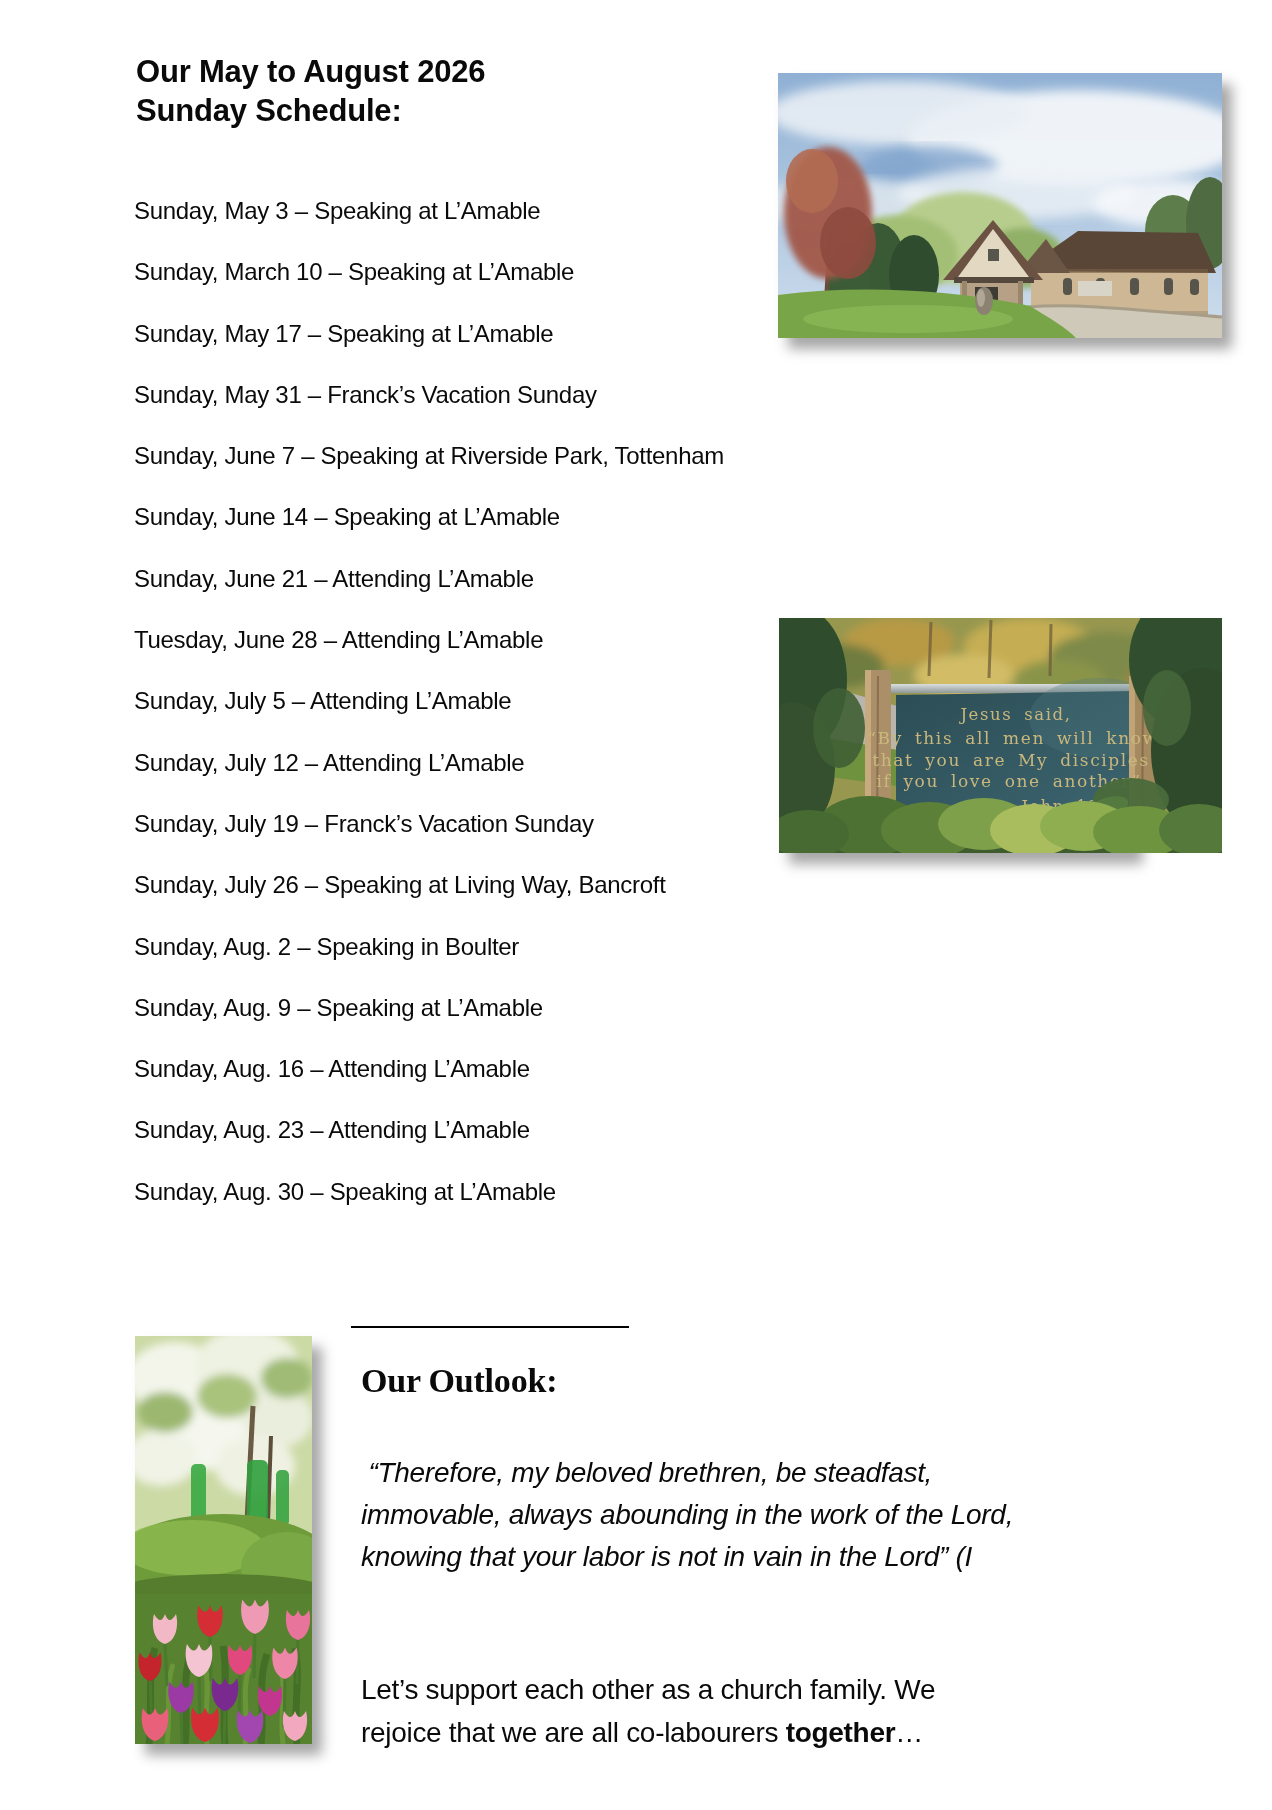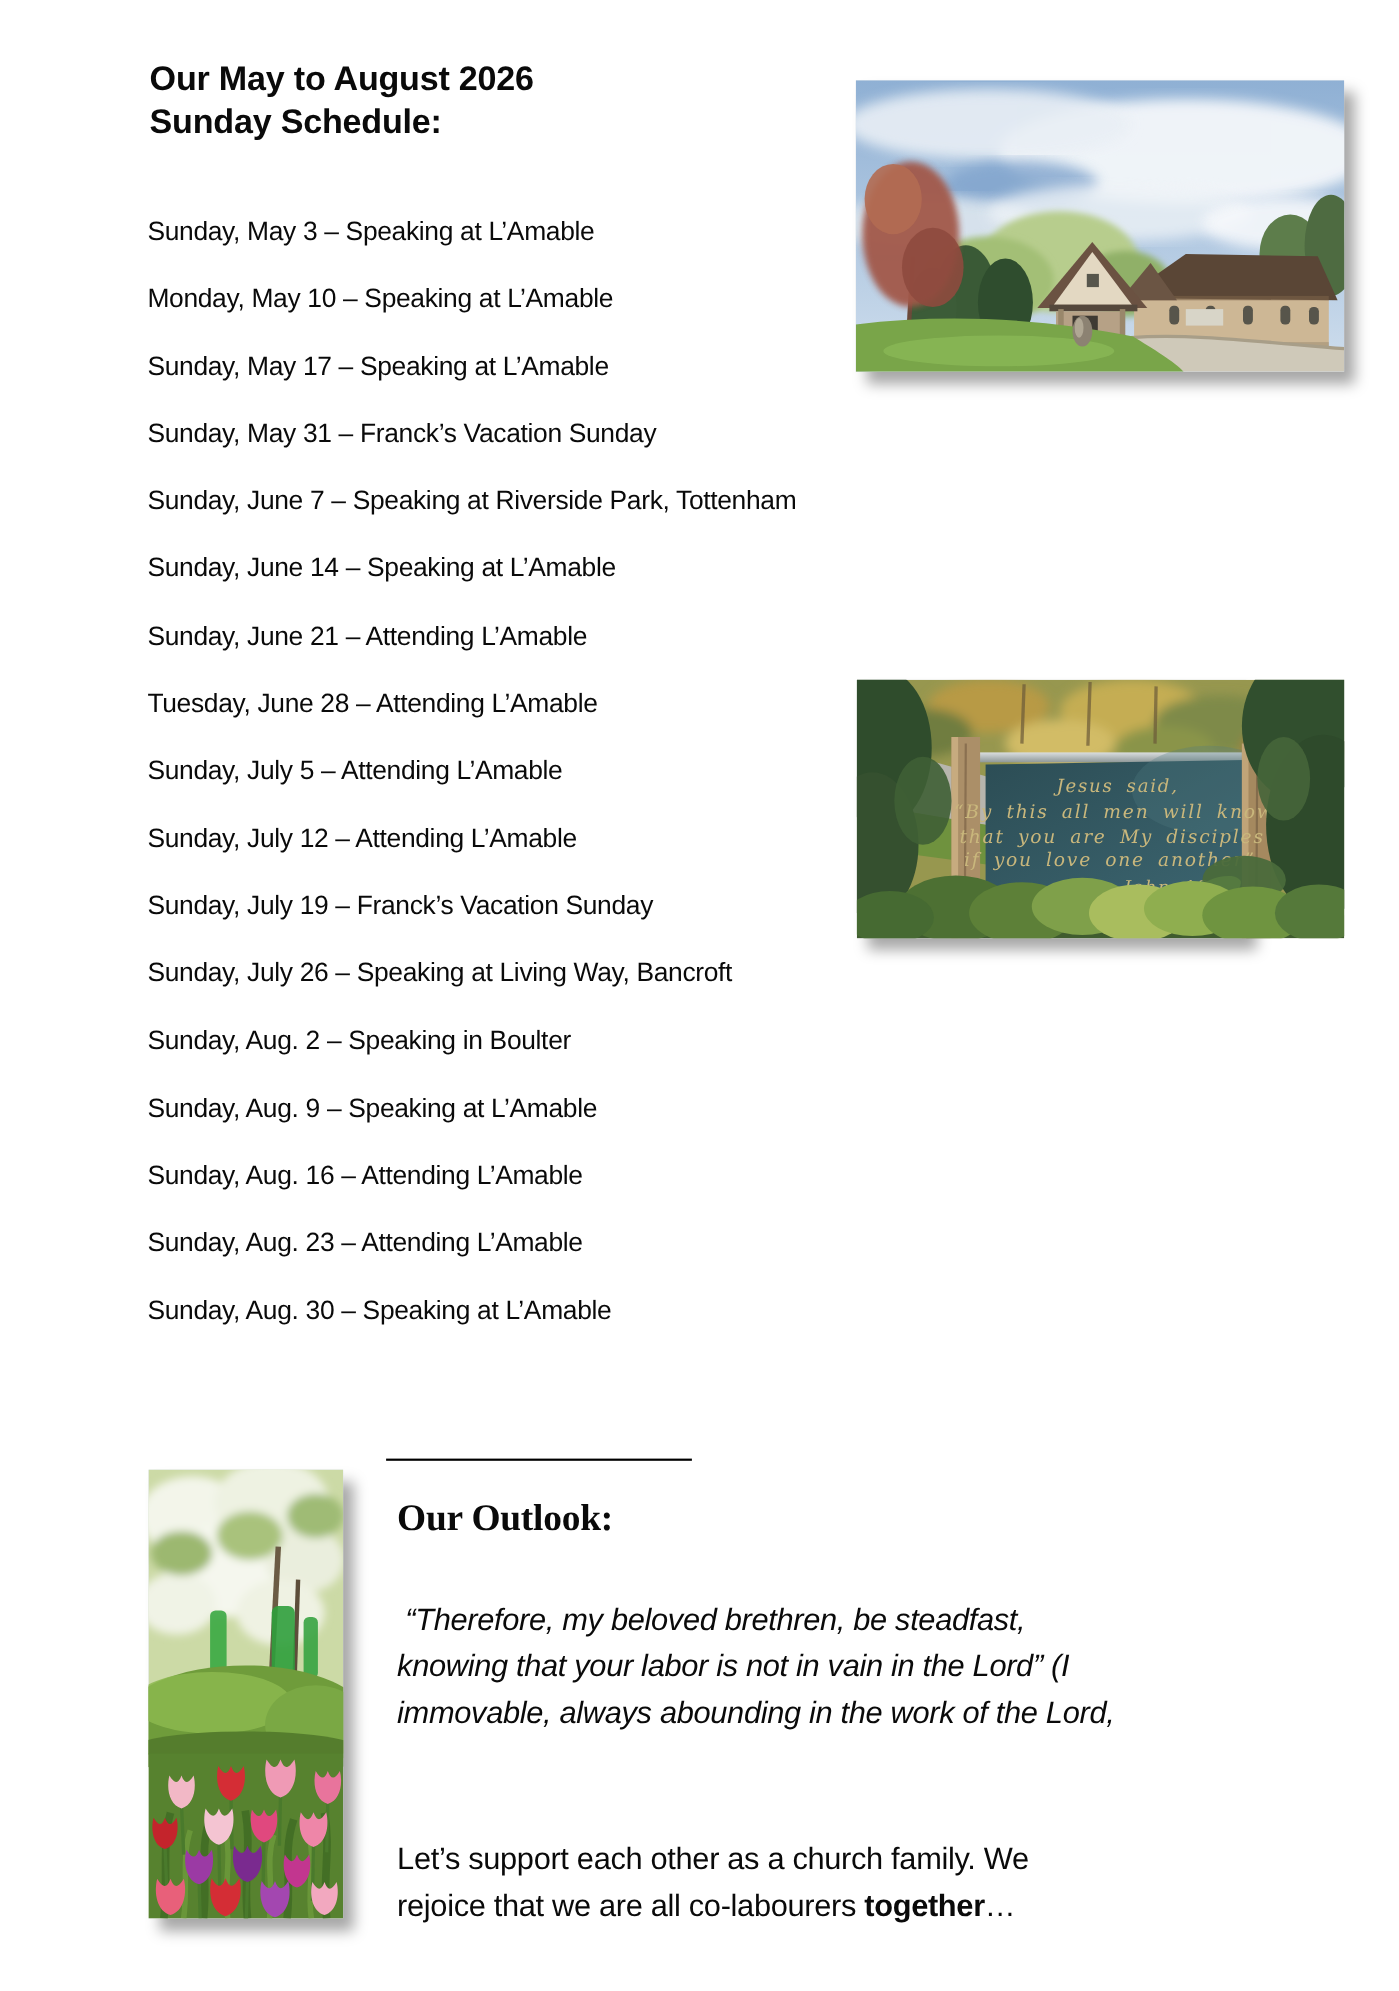--- a/index.html
+++ b/index.html
@@ -13,21 +13,21 @@
     white-space:nowrap;
   }
   .schedule { position:absolute; left:95px; top:197px; }
   .entry {
     font-size:24px; line-height:28px; letter-spacing:-0.3px;
     margin:0 0 33.3px 0; white-space:nowrap;
   }
   .photo { position:absolute; box-shadow:10px 11px 12px rgba(0,0,0,0.35); background:#dfe6ea; }
   .photo svg { display:block; }
   .photo-church { left:739px; top:73px; width:444px; height:265px; }
-  .photo-sign   { left:740px; top:618px; width:354px; height:235px;font-style:italic; }
+  .photo-sign   { left:740px; top:618px; width:354px; height:235px; }
   .photo-tulips { left:96px; top:1336px; width:177px; height:408px; }
   .divider { position:absolute; left:312px; top:1326px; width:278px; height:0; border-top:2.5px solid #000; }
   .outlook-heading {
     position:absolute; left:322px; top:1362px;
     font-size:34px; font-weight:700; letter-spacing:-0.2px;font-family:Liberation Serif, serif;
   }
   .quote {
     position:absolute; left:322px; top:1452px; width:860px;
     font-size:28px; line-height:42px; font-style:italic; letter-spacing:-0.3px;
   }
@@ -48,21 +48,21 @@
 
 <div class="page">
 
   <div class="title">
     <div>Our May to August 2026</div>
     <div>Sunday Schedule:</div>
   </div>
 
   <div class="schedule">
     <p class="entry">Sunday, May 3 – Speaking at L’Amable</p>
-    <p class="entry">Monday, May 10 – Speaking at L’Amable</p>
+    <p class="entry">Sunday, March 10 – Speaking at L’Amable</p>
     <p class="entry">Sunday, May 17 – Speaking at L’Amable</p>
     <p class="entry">Sunday, May 31 – Franck’s Vacation Sunday</p>
     <p class="entry">Sunday, June 7 – Speaking at Riverside Park, Tottenham</p>
     <p class="entry">Sunday, June 14 – Speaking at L’Amable</p>
     <p class="entry">Sunday, June 21 – Attending L’Amable</p>
     <p class="entry">Tuesday, June 28 – Attending L’Amable</p>
     <p class="entry">Sunday, July 5 – Attending L’Amable</p>
     <p class="entry">Sunday, July 12 – Attending L’Amable</p>
     <p class="entry">Sunday, July 19 – Franck’s Vacation Sunday</p>
     <p class="entry">Sunday, July 26 – Speaking at Living Way, Bancroft</p>
@@ -305,22 +305,22 @@
           <use href="#tulip" transform="translate(160,405)" fill="#f2a8bf"></use>
         </g>
       </g>
     </svg>
   </div>
 
   <div class="outlook-heading">Our Outlook:</div>
 
   <div class="quote">
     <div class="quote-line"> “Therefore, my beloved brethren, be steadfast,</div>
+    <div class="quote-line">immovable, always abounding in the work of the Lord,</div>
     <div class="quote-line">knowing that your labor is not in vain in the Lord” (I</div>
-    <div class="quote-line">immovable, always abounding in the work of the Lord,</div>
   </div>
 
   <div class="support">
     <div class="support-line">Let’s support each other as a church family. We</div>
     <div class="support-line"><span>rejoice that we are all co-labourers </span><span class="bold">together</span><span>…</span></div>
   </div>
 
 </div>
 
 </body></html>

